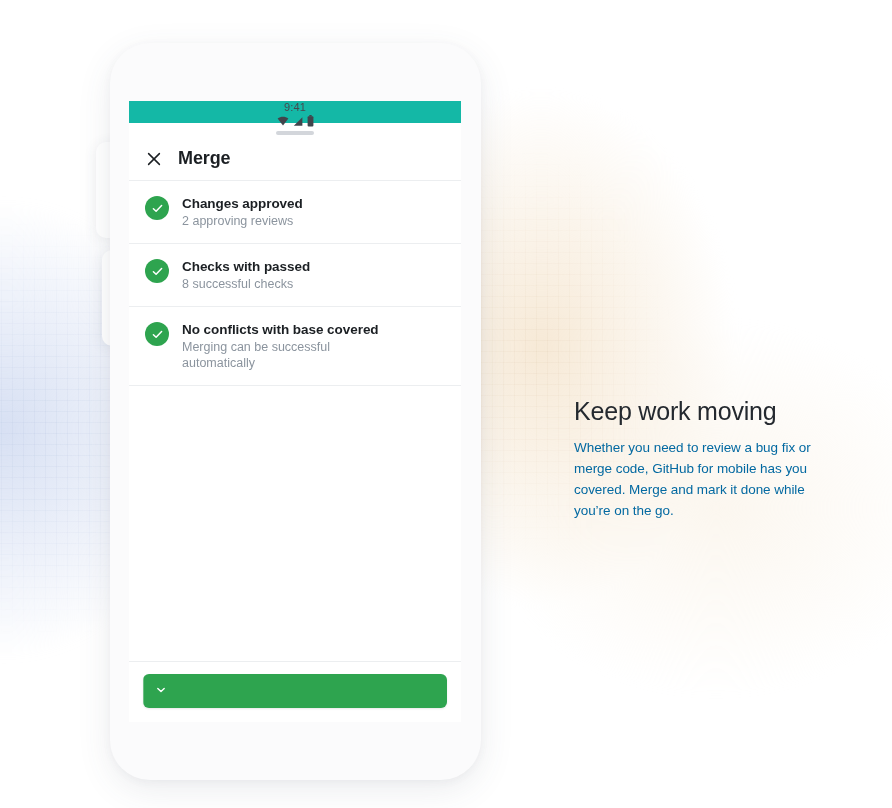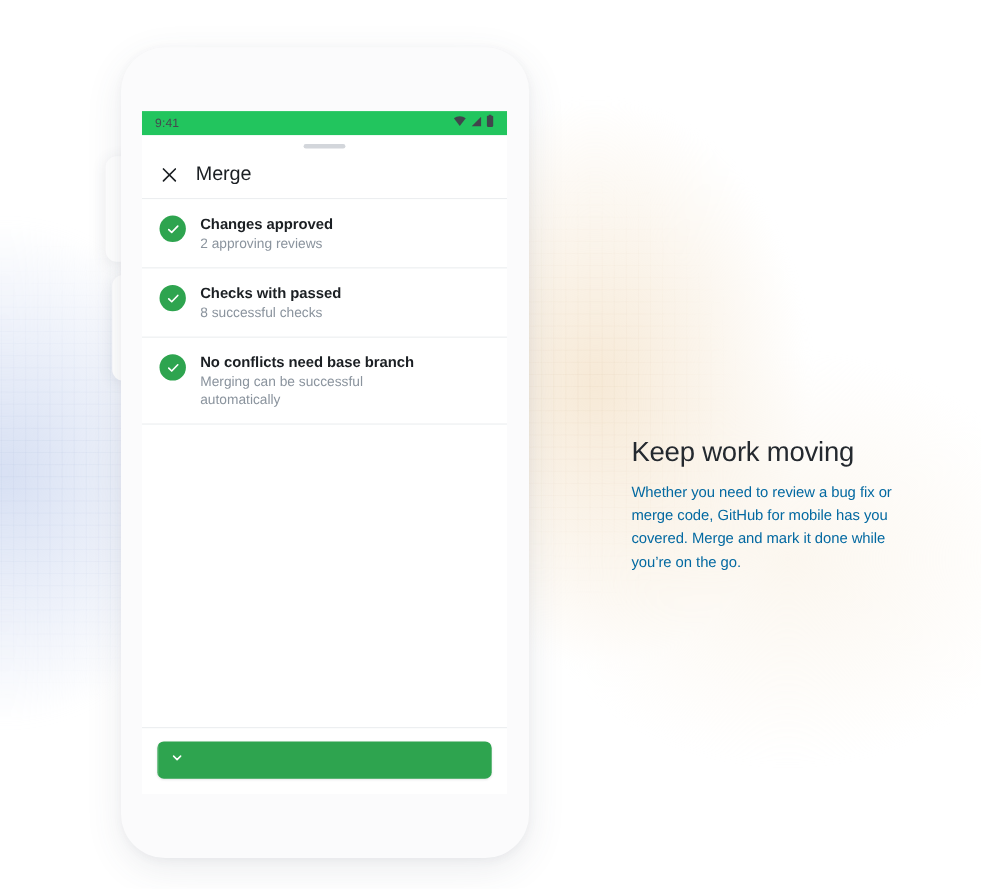--- a/index.html
+++ b/index.html
@@ -59,39 +59,40 @@
     background:#fbfbfc; border-radius:40px;
     box-shadow:0 10px 34px rgba(70,80,100,0.10), 0 2px 8px rgba(70,80,100,0.05);
   }
   #phone-screen {
     position:absolute; left:19px; top:58px; width:332px; height:621px;
     background:#ffffff; overflow:hidden;
   }
 
   
   #status-bar {
-    height:22px; background:#22c55e;
+    height:22px; background:#14b8a6;
     display:flex; align-items:center; justify-content:space-between;
     padding:0 12px;
+    flex-direction:column;
   }
   #status-time { font-size:11px; color:#46494f; letter-spacing:0.1px; }
   #status-icons { display:flex; align-items:center; gap:4px; }
 
   
   #sheet { background:#ffffff; }
   #drag-handle-wrap { height:14px; display:flex; align-items:center; justify-content:center; padding-top:5px; }
   #drag-handle { width:38px; height:4px; border-radius:2px; background:#d3d6db; }
 
   #sheet-header {
     height:44px; display:flex; align-items:center; gap:16px;
     padding:0 16px 0 17px;
     border-bottom:1px solid #eceef0;
   }
   #close-icon { width:16px; height:16px; flex:none; cursor:pointer; }
-  #sheet-title { font-size:18px; font-weight:normal; color:#1b1f23; letter-spacing:-0.1px; }
+  #sheet-title { font-size:18px; font-weight:bold; color:#1b1f23; letter-spacing:-0.1px; }
 
   
   .check-row {
     display:flex; gap:13px; padding:14px 16px 14px 16px;
     border-bottom:1px solid #eceef0; align-items:flex-start;
   }
   .check-badge {
     width:24px; height:24px; border-radius:50%; background:#2ea44f;
     flex:none; display:flex; align-items:center; justify-content:center;
     margin-top:1px;
@@ -206,21 +207,21 @@
         </span>
       </div>
 
       <div class="check-row">
         <span class="check-badge">
           <svg width="13" height="13" viewBox="0 0 13 13">
             <path d="M2.4 6.7 L5.1 9.3 L10.6 3.6" stroke="#ffffff" stroke-width="1.5" fill="none" stroke-linecap="round" stroke-linejoin="round"></path>
           </svg>
         </span>
         <span class="check-texts">
-          <div class="check-title">No conflicts need base branch</div>
+          <div class="check-title">No conflicts with base covered</div>
           <div class="check-sub">Merging can be successful automatically</div>
         </span>
       </div>
 
     </div>
 
     <div id="sheet-footer">
       <div id="merge-button-group">
         <div id="merge-dropdown-button">
           <span>

